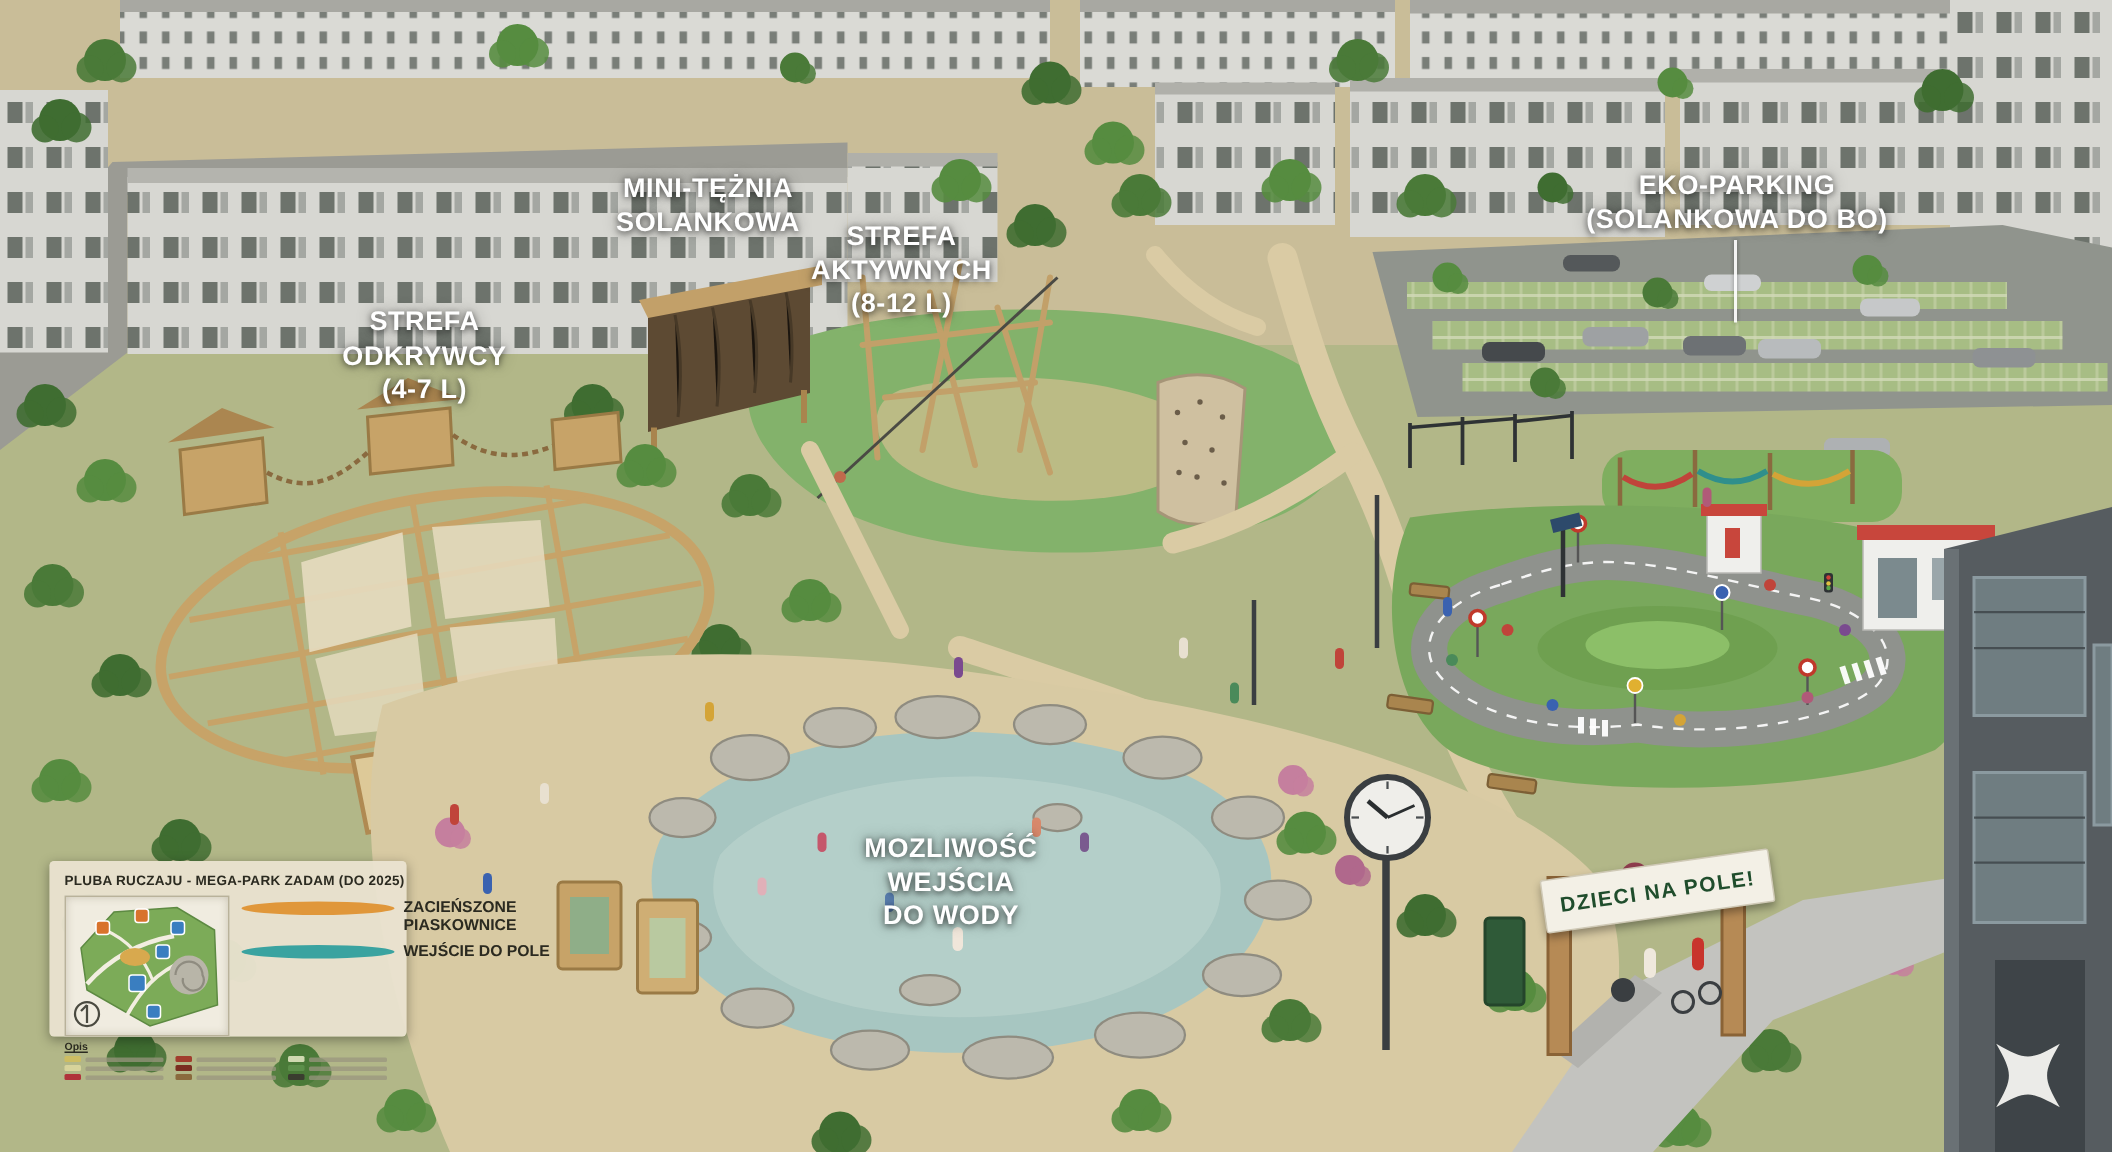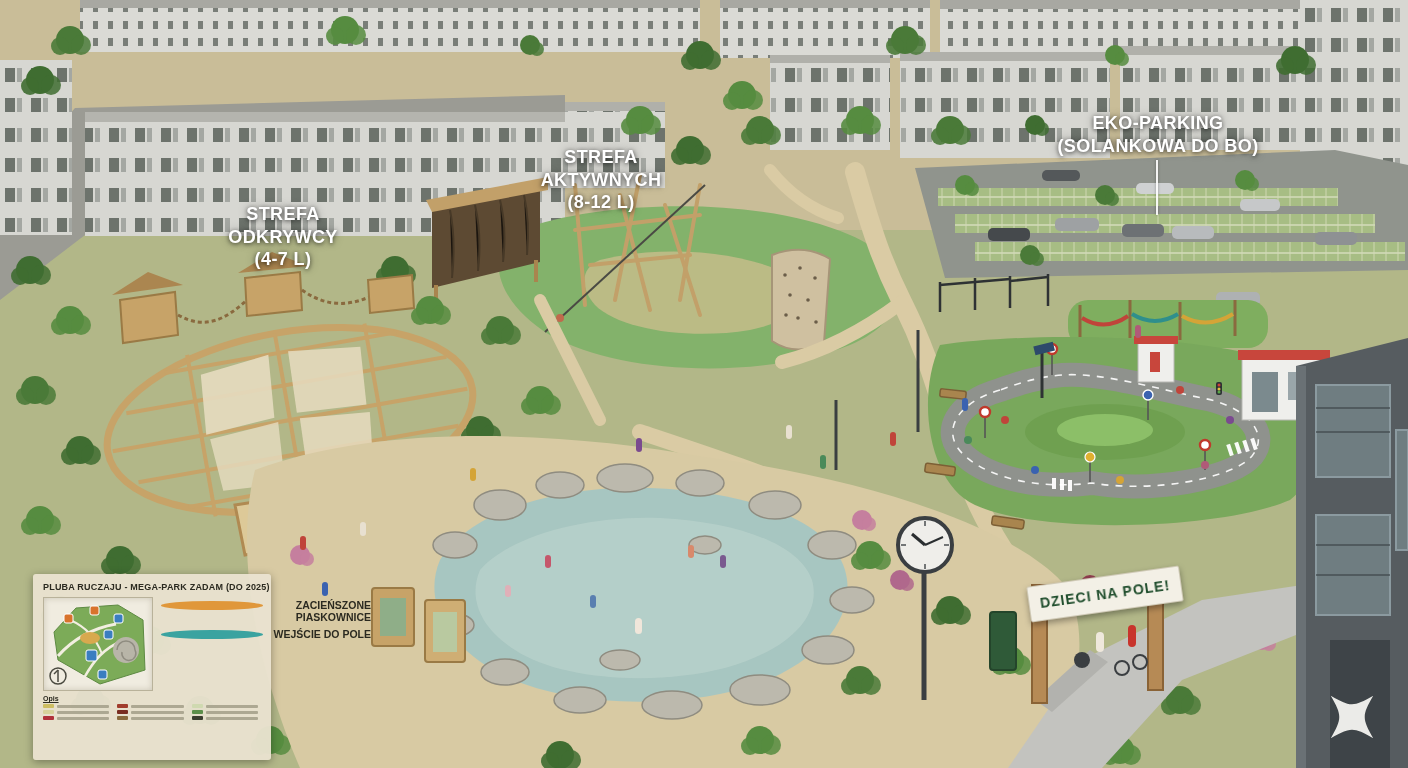--- a/index.html
+++ b/index.html
@@ -13,31 +13,31 @@
        transform:translateX(-50%);font-size:18px;z-index:30;}
   .leader{position:absolute;width:2px;background:#fff;opacity:.9;z-index:29;
           box-shadow:0 0 3px rgba(0,0,0,.4);}
   
   .banner{position:absolute;left:1028px;top:576px;width:152px;height:34px;
           background:#f3f0e6;border:1px solid #cfc9b6;border-radius:2px;
           transform:rotate(-8deg);z-index:28;display:flex;align-items:center;
           justify-content:center;box-shadow:0 3px 6px rgba(0,0,0,.35);}
   .banner span{color:#1f4d2c;font-weight:bold;font-size:14px;letter-spacing:1px;}
   
-  .legend{position:absolute;left:33px;top:574px;width:238px;height:186px;
+  .legend{position:absolute;left:33px;top:574px;width:238px;height:117px;
           background:rgba(233,226,207,.96);border-radius:3px;z-index:40;
           box-shadow:0 2px 8px rgba(0,0,0,.35);padding:8px 8px 4px 10px;
           box-sizing:border-box;color:#2b2a20;}
   .legend h1{margin:0 0 5px 0;font-size:9px;font-weight:bold;letter-spacing:.2px;
              white-space:nowrap;}
   .legend .row{display:flex;gap:8px;}
   .map-inset{width:108px;height:92px;background:#f0ece0;border:1px solid #b9b29a;
              flex:0 0 auto;box-shadow:inset 0 0 6px rgba(90,80,50,.25);}
   .leg-items{display:flex;flex-direction:column;gap:5px;padding-top:2px;}
-  .leg-item{display:flex;gap:6px;align-items:flex-start;text-align:right;}
+  .leg-item{display:flex;gap:6px;align-items:flex-start;}
   .dot{width:9px;height:9px;border-radius:50%;flex:0 0 auto;margin-top:2px;}
   .leg-item span{font-size:10.5px;font-weight:bold;line-height:1.15;width:102px;}
   .mini-cap{font-size:7px;font-weight:bold;text-decoration:underline;margin:4px 0 2px;}
   .mini-grid{display:grid;grid-template-columns:repeat(3,1fr);gap:2px 8px;width:215px;}
   .mini-row{display:flex;align-items:center;gap:3px;}
   .sw{width:11px;height:4px;border-radius:1px;flex:0 0 auto;}
   .ln{height:3px;background:#9a957f;opacity:.75;border-radius:1px;flex:1;}
 </style>
 </head>
 <body>
@@ -458,26 +458,31 @@
     <rect x="890" y="432" width="6" height="14" rx="3" fill="#c0443a"></rect>
     <rect x="1135" y="325" width="6" height="13" rx="3" fill="#b05a78"></rect>
     <rect x="962" y="398" width="6" height="13" rx="3" fill="#3a62b0"></rect>
     <rect x="470" y="468" width="6" height="13" rx="3" fill="#d4a437"></rect>
   </g>
 </svg>
 
 <div class="lbl" style="left:283px;top:203px;">STREFA
 ODKRYWCY
 (4-7 L)</div>
+<div class="lbl" style="left:472px;top:114px;">MINI-TĘŻNIA
+SOLANKOWA</div>
 <div class="lbl" style="left:601px;top:146px;">STREFA
 AKTYWNYCH
 (8-12 L)</div>
 <div class="lbl" style="left:1158px;top:112px;">EKO-PARKING
 (SOLANKOWA DO BO)</div>
 <div class="leader" style="left:1156px;top:160px;height:55px;"></div>
+<div class="lbl" style="left:634px;top:554px;">MOZLIWOŚĆ
+WEJŚCIA
+DO WODY</div>
 
 <div class="banner">
   <span>DZIECI NA POLE!</span>
 </div>
 
 <div class="legend">
   <h1>PLUBA RUCZAJU - MEGA-PARK ZADAM (DO 2025)</h1>
   <div class="row">
     <svg class="map-inset" viewBox="0 0 108 92">
       <polygon points="10,34 32,10 74,7 99,22 101,72 56,86 14,62" fill="#7cab58" stroke="#5d8a42"></polygon>

